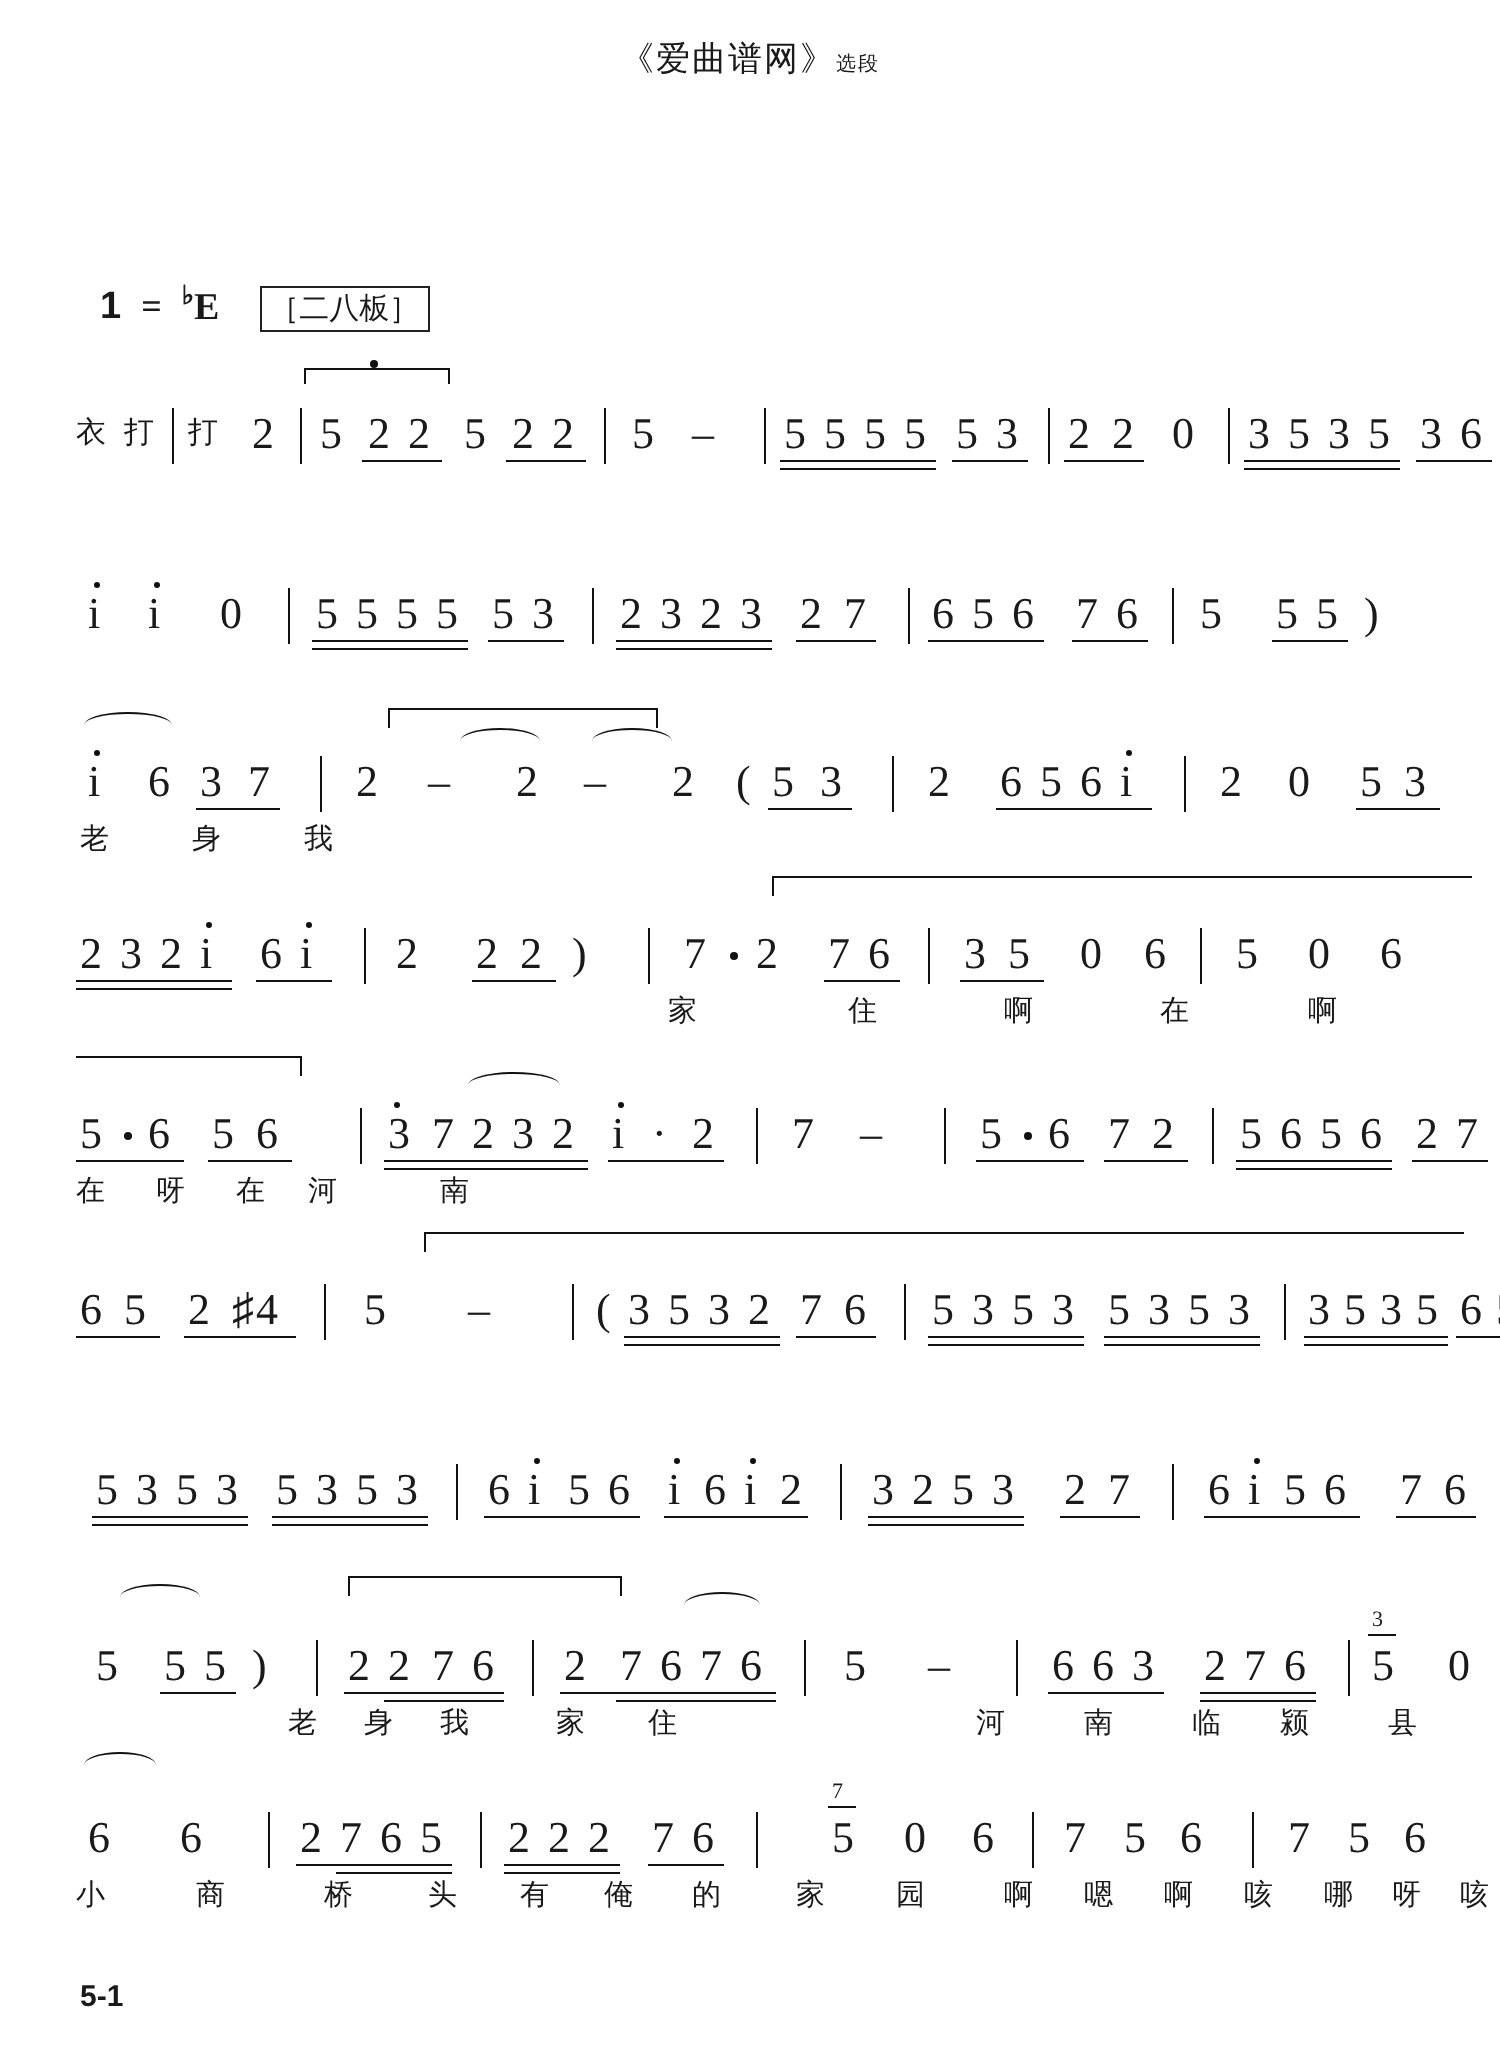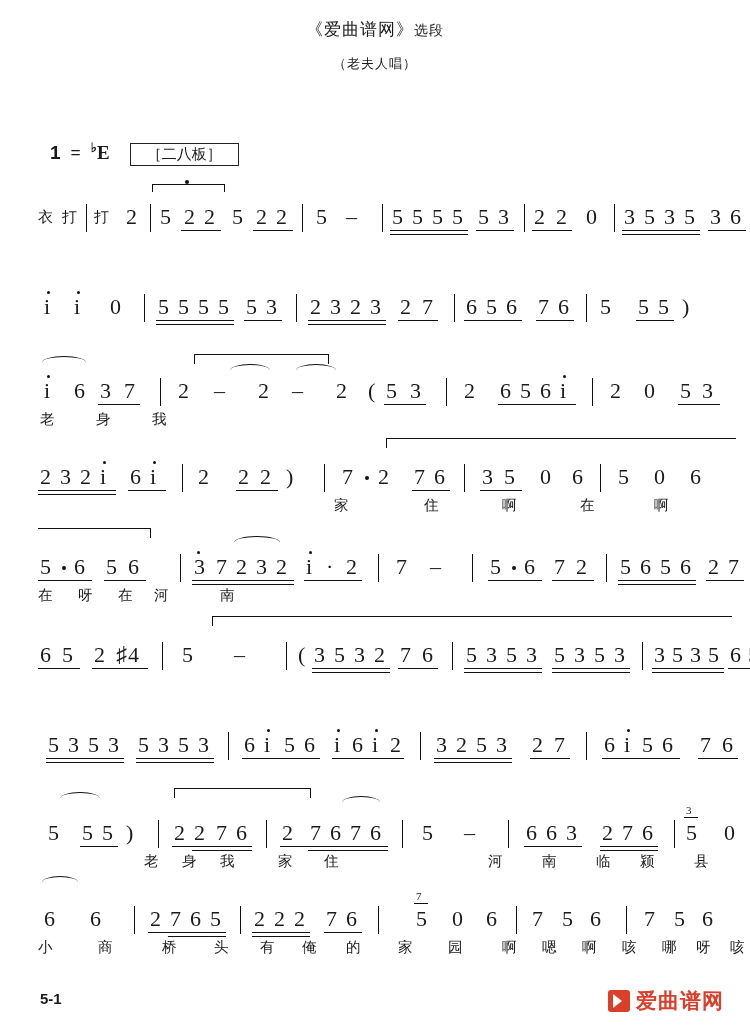--- a/index.html
+++ b/index.html
@@ -29,21 +29,21 @@
     letter-spacing: 1px;
     margin-top: 12px;
     color: #000;
   }
   .subtitle {
     text-align: center;
     font-size: 17px;
     margin-top: 18px;
     letter-spacing: 1px;
   }
-  .subtitle .sel { font-size: 14px; }
+  .subtitle .sel { font-size: 10px; }
   .role {
     text-align: center;
     font-size: 13px;
     margin-top: 14px;
     letter-spacing: 1px;
   }
 
   .credits {
     position: absolute;
     top: 62px;
@@ -73,21 +73,21 @@
   .keyline .eq { font-size: 18px; font-weight: bold; }
   .keyline .flatkey {
     font-size: 19px;
     font-weight: bold;
     font-family: "Liberation Serif", serif;
   }
   .keyline .flatkey sup { font-size: 13px; }
   .keyline .beat {
     font-size: 15px;
     border: 1px solid #222;
-    padding: 1px 16px;
+    padding: 1px 4px;
     margin-left: 10px;
   }
 
   
   .staff {
     position: absolute;
     left: 34px;
     width: 690px;
     height: 74px;
   }
@@ -203,21 +203,20 @@
 </head>
 <body>
 
 <div class="page">
 
 
   <div class="subtitle">
     <span>《爱曲谱网》</span><span class="sel">选段</span>
   </div>
 
-  <div class="role">（老夫人唱）</div>
 
 
   <div class="keyline">
     <span class="keynum">1</span>
     <span class="eq">=</span>
     <span class="flatkey"><sup>♭</sup><span>E</span></span>
     <span class="beat">［二八板］</span>
   </div>
 
   <div class="staff" style="top:190px">
@@ -688,17 +687,13 @@
       <span class="ly" style="left:548px">啊</span>
       <span class="ly" style="left:588px">咳</span>
       <span class="ly" style="left:628px">哪</span>
       <span class="ly" style="left:662px">呀</span>
       <span class="ly" style="left:696px">咳</span>
     </div>
   </div>
 
   <div class="pagenum">5-1</div>
 
-  <div class="watermark">
-    <span class="wm-badge"></span>
-    <span class="wm-text">爱曲谱网</span>
-  </div>
 </div>
 
 </body></html>

